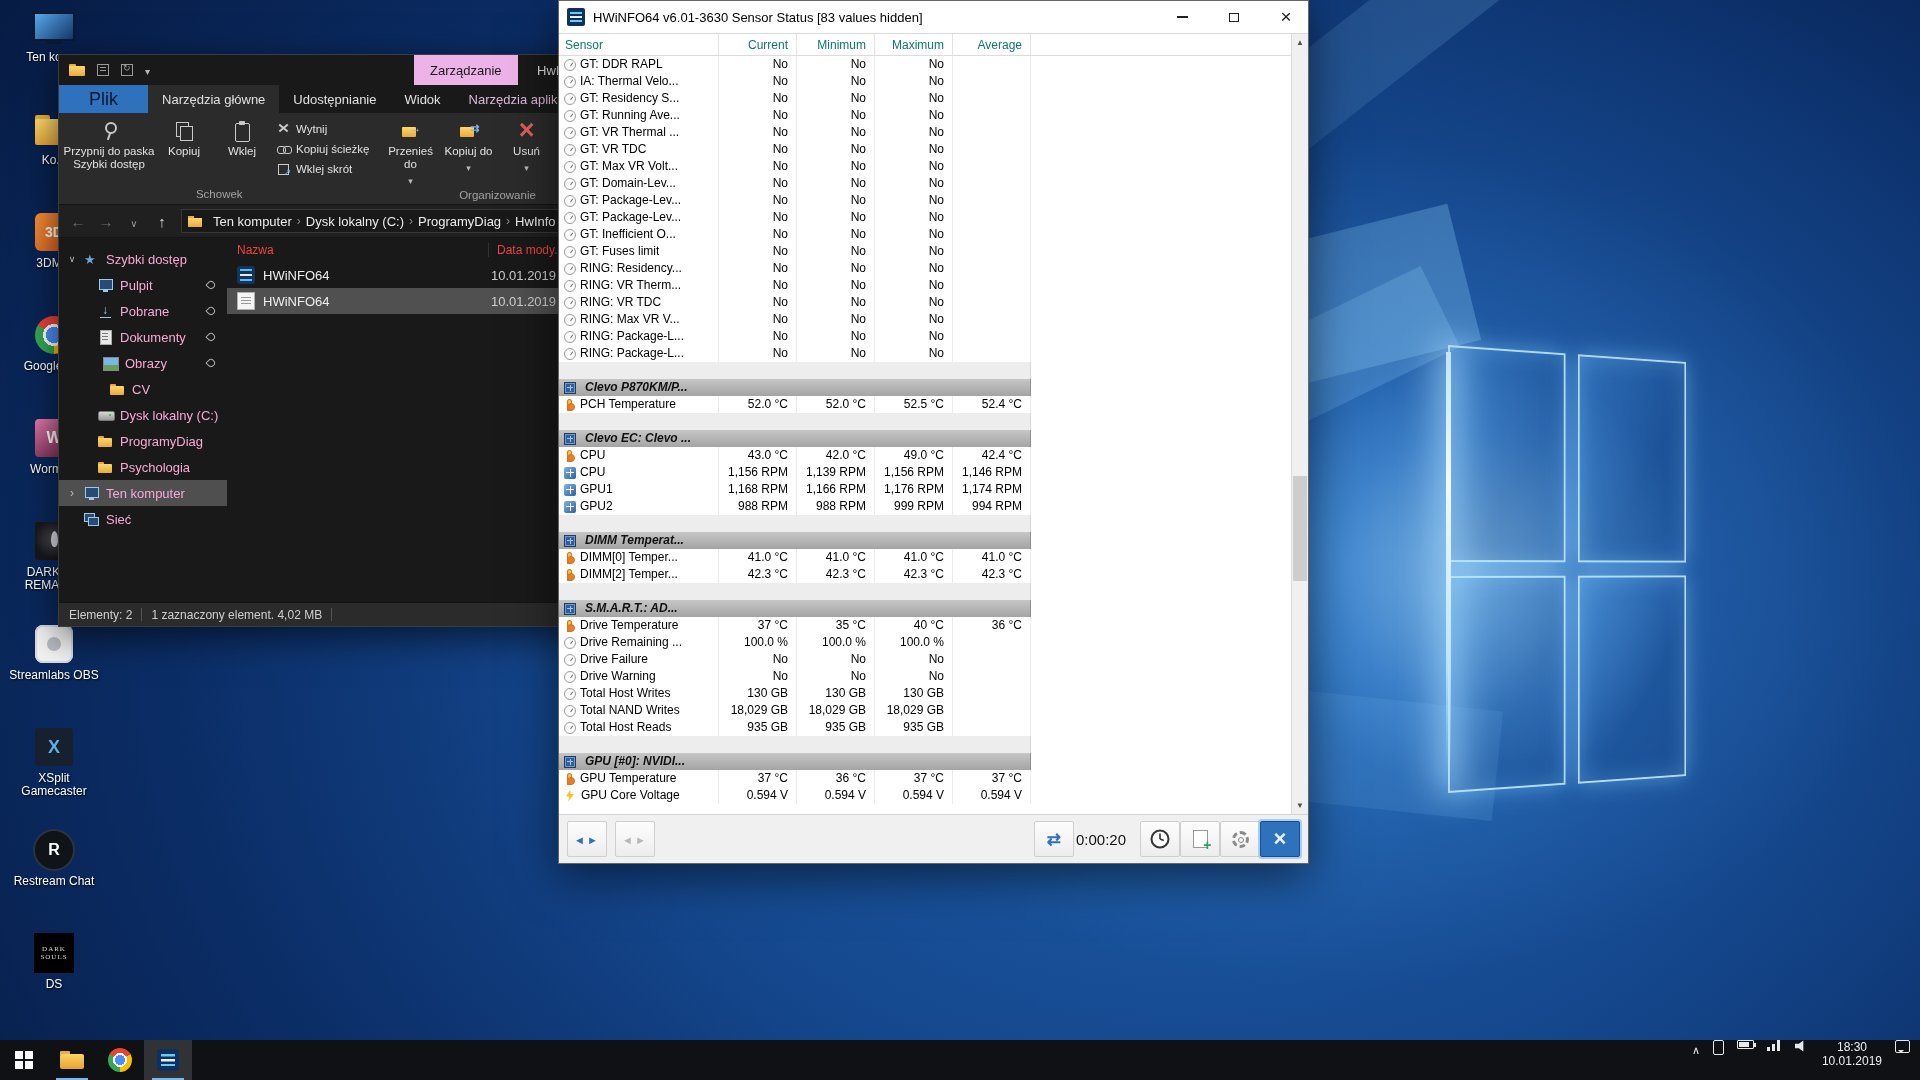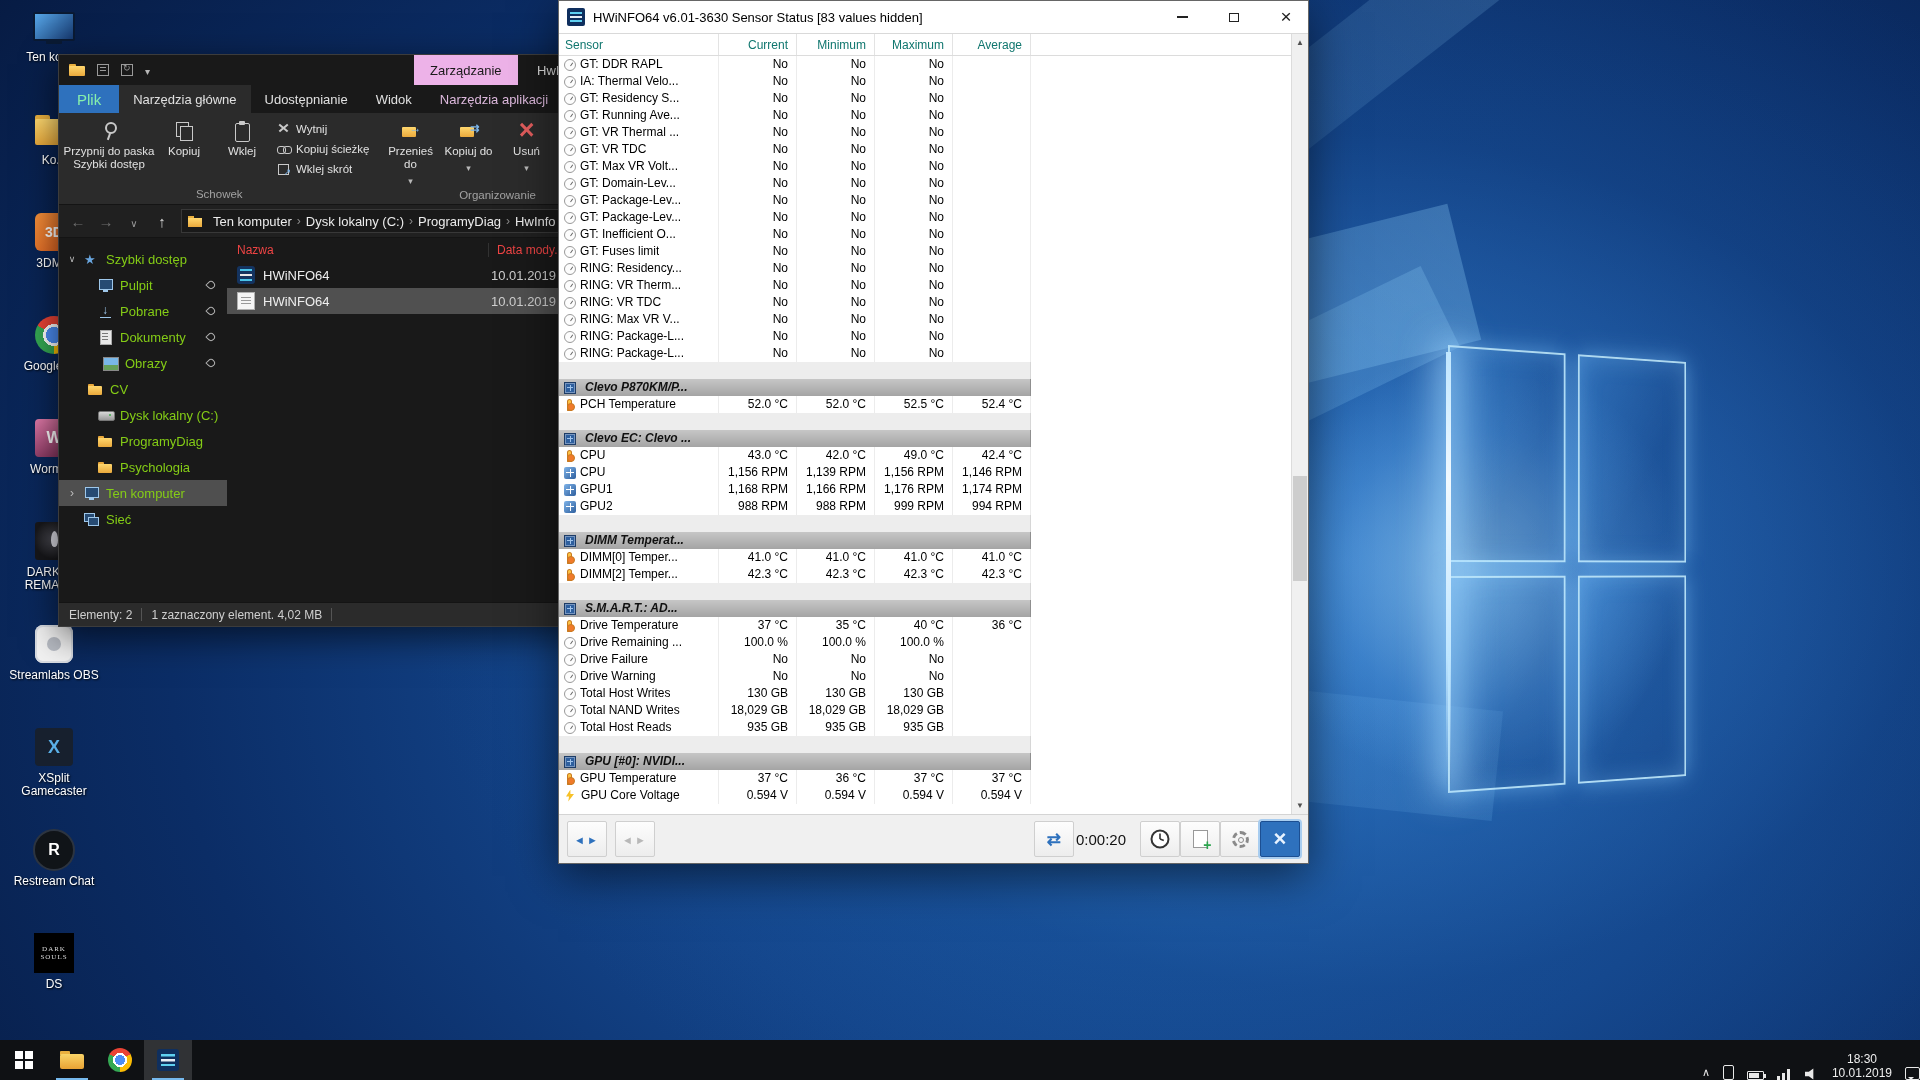--- a/index.html
+++ b/index.html
@@ -49,21 +49,21 @@
 .qat-folder{width:16px;height:12px;position:relative}
 .qat-folder::before{content:'';position:absolute;left:0;top:0;width:7px;height:3px;background:#eab03f;border-radius:1px 1px 0 0}
 .qat-folder::after{content:'';position:absolute;left:0;top:2px;width:16px;height:10px;background:linear-gradient(#ffd76e,#eaa93c);border-radius:1px}
 .qat-ico{width:12px;height:12px;border:1px solid #9a9a9a;position:relative}
 .qat-ico.q1::after{content:'';position:absolute;inset:2px;background:repeating-linear-gradient(#9a9a9a 0 1px,transparent 1px 3px)}
 .qat-ico.q2::after{content:'↻';position:absolute;left:1px;top:-2px;font-size:9px;color:#9a9a9a}
 .qat-caret::before{content:'▾';color:#b8b8b8;font-size:10px}
 .manage-tab{position:absolute;left:355px;top:0;height:30px;padding:0 16px;background:var(--manage-pink,#edb2e8);color:#1a1a1a;display:flex;align-items:center;font-size:13px}
 .ex-title{position:absolute;left:478px;top:0;height:30px;display:flex;align-items:center;color:#dcdcdc;white-space:nowrap}
 .ex-menubar{height:28px;background:#191919;display:flex;align-items:stretch;flex:none}
-.tab-file{background:var(--accent-blue,#2e71bd);color:#86efac;padding:0 18px;display:flex;align-items:center;font-size:15px}
+.tab-file{background:var(--accent-blue,#2e71bd);color:#0f172a;padding:0 30px;display:flex;align-items:center;font-size:18px}
 .ex-tabs{display:flex;align-items:stretch}
 .ex-tab{padding:0 14px;display:flex;align-items:center;color:#e0e0e0;font-size:13px}
 .ex-tab.active{background:#2b2b2b}
 .ex-tab.contextual{color:#dcb8dc}
 .ex-ribbon{height:92px;background:#2b2b2b;border-bottom:1px solid #141414;display:flex;padding:2px 4px 0 4px;flex:none;overflow:hidden}
 .rb-group{display:flex;flex-direction:column}
 .rb-items{display:flex;flex:1;align-items:stretch}
 .rb-label{height:17px;font-size:11.5px;color:#a2a2a2;text-align:center;line-height:15px}
 .rb-big{width:58px;display:flex;flex-direction:column;align-items:center;padding-top:5px;gap:3px;color:#e0e0e0;font-size:11.5px;text-align:center;line-height:13px}
 .rb-big.wide{width:92px}
@@ -100,21 +100,21 @@
 .i-up::before{content:'↑';color:#d8d8d8}
 .addr{flex:1;height:24px;background:#191919;border:1px solid #383838;display:flex;align-items:center;padding:0 6px;gap:6px;overflow:hidden;margin-left:4px}
 .addr-ficon{width:14px;height:11px;position:relative;flex:none}
 .addr-ficon::before{content:'';position:absolute;left:0;top:0;width:6px;height:3px;background:#eab03f}
 .addr-ficon::after{content:'';position:absolute;left:0;top:2px;width:14px;height:9px;background:linear-gradient(#ffd76e,#eaa93c)}
 .bc{display:flex;align-items:center;white-space:nowrap}
 .bc-item{padding:0 5px;color:#ececec}
 .bc-sep{color:#8a8a8a;font-size:12px}
 .ex-body{flex:1;display:flex;min-height:0;background:#191919}
 .ex-sidebar{width:168px;padding-top:8px;overflow:hidden;flex:none}
-.sb-item{height:26px;display:flex;align-items:center;gap:7px;color:#84cc16;font-size:13px}
+.sb-item{height:26px;display:flex;align-items:center;gap:7px;color:#f9a8d4;font-size:13px}
 .sb-item.selected{background:#4f4f4f}
 .sb-chev{width:10px;font-size:9px;color:#bbb;text-align:center;flex:none}
 .chev-down::before{content:'∨'}
 .chev-right::before{content:'›';font-size:12px}
 .sb-label{white-space:nowrap;overflow:hidden}
 .sb-pin{width:8px;height:8px;margin-left:auto;margin-right:12px;border:1.5px solid #b0b0b0;border-radius:50% 50% 50% 0;transform:rotate(45deg);flex:none}
 .si{width:15px;height:14px;position:relative;display:inline-block;flex:none}
 .si-star::before{content:'★';color:#6aa7e0;font-size:13px;line-height:14px}
 .si-desktop::before,.si-computer::before{content:'';position:absolute;left:1px;top:1px;width:12px;height:9px;border:1px solid #9ec7ea;background:#274b73}
 .si-desktop::after,.si-computer::after{content:'';position:absolute;left:5px;bottom:0;width:5px;height:2px;background:#9ec7ea}
@@ -230,21 +230,21 @@
 .tbi-folder::before{content:'';position:absolute;left:0;top:0;width:10px;height:4px;background:#eab03f;border-radius:1px 1px 0 0}
 .tbi-folder::after{content:'';position:absolute;left:0;top:3px;width:24px;height:15px;background:linear-gradient(#f9d468,#e8a234);border-radius:2px}
 .tbi-chrome{width:24px;height:24px;border-radius:50%;background:
  radial-gradient(circle at 50% 50%, #4c8df5 0 5px, #fff 5px 7px, rgba(0,0,0,0) 7px),
  conic-gradient(from -60deg, #ea4335 0 120deg, #fbbc05 0 240deg, #34a853 0 360deg)}
 .tbi-hwinfo{width:22px;height:22px;background:#0f2f5e;border-radius:3px;position:relative}
 .tbi-hwinfo::after{content:'';position:absolute;left:4px;right:4px;top:5px;height:12px;background:
  linear-gradient(#5fd0f0,#5fd0f0) 0 0/100% 2.5px no-repeat,
  linear-gradient(#e8eef5,#e8eef5) 0 5px/100% 2.5px no-repeat,
  linear-gradient(#5fd0f0,#5fd0f0) 0 10px/100% 2.5px no-repeat}
-.tray{margin-left:auto;display:flex;align-items:flex-end;gap:13px;padding-right:0;color:#e8e8e8}
+.tray{margin-left:auto;display:flex;align-items:flex-start;gap:13px;padding-right:10px;color:#e8e8e8}
 .tri{position:relative;display:block}
 .tri-chev::before{content:'∧';font-size:11px;color:#e8e8e8}
 .tri-tablet{width:11px;height:15px;border:1.2px solid #e8e8e8;border-radius:2px}
 .tri-batt{width:17px;height:9px;border:1.2px solid #e8e8e8;border-radius:1px}
 .tri-batt::before{content:'';position:absolute;left:1px;top:1px;bottom:1px;width:10px;background:#e8e8e8}
 .tri-batt::after{content:'';position:absolute;right:-3px;top:2px;width:2px;height:4px;background:#e8e8e8}
 .tri-net{width:15px;height:11px;background:
  linear-gradient(#e8e8e8,#e8e8e8) 0 100%/3px 4px no-repeat,
  linear-gradient(#e8e8e8,#e8e8e8) 5px 100%/3px 7px no-repeat,
  linear-gradient(#e8e8e8,#e8e8e8) 10px 100%/3px 11px no-repeat}
@@ -438,21 +438,21 @@
             <span class="si si-documents"></span>
             <span class="sb-label">Dokumenty</span>
             <span class="sb-pin"></span>
           </div>
           <div class="sb-item" style="padding-left: 27px;">
             <span class="sb-chev"></span>
             <span class="si si-pictures"></span>
             <span class="sb-label">Obrazy</span>
             <span class="sb-pin"></span>
           </div>
-          <div class="sb-item" style="padding-left: 12px;">
+          <div class="sb-item" style="padding-left: 34px;">
             <span class="sb-chev"></span>
             <span class="si si-folder"></span>
             <span class="sb-label">CV</span>
           </div>
           <div class="sb-item" style="padding-left: 22px;">
             <span class="sb-chev"></span>
             <span class="si si-drive"></span>
             <span class="sb-label">Dysk lokalny (C:)</span>
           </div>
           <div class="sb-item" style="padding-left: 22px;">

